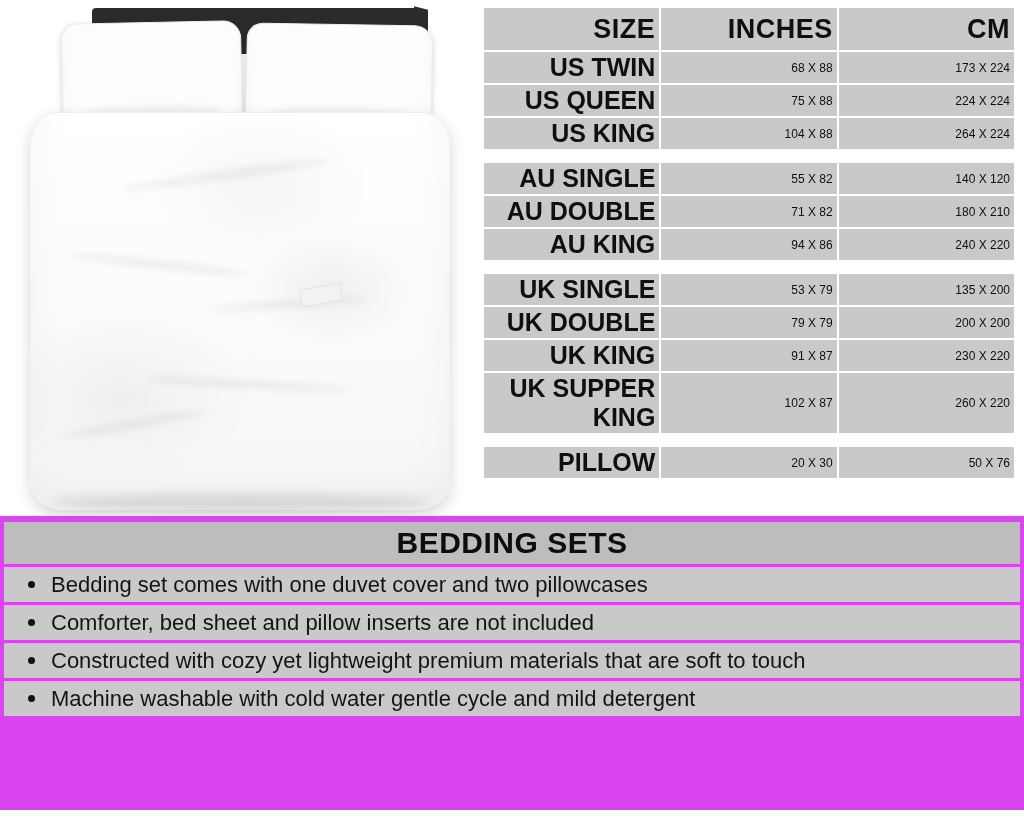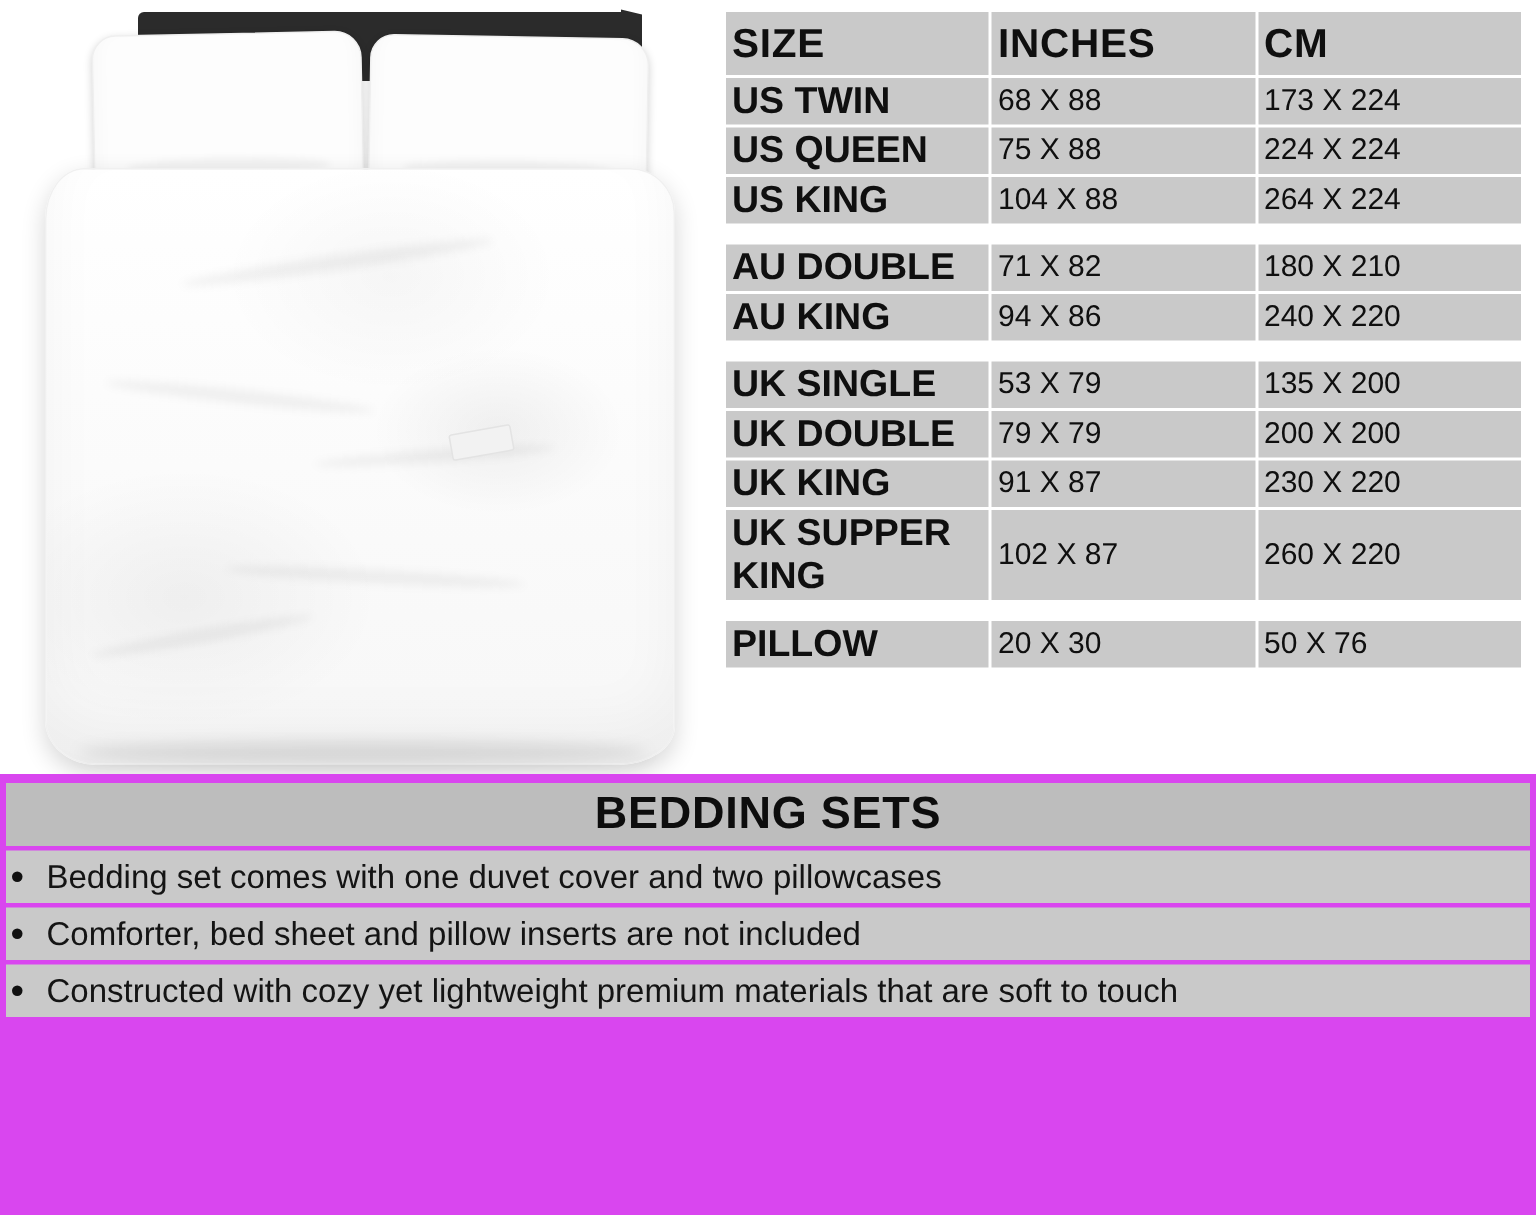--- a/index.html
+++ b/index.html
@@ -150,37 +150,37 @@
   }
   table.size-table {
     border-collapse: separate;
     border-spacing: 2px;
     width: 534px;
     table-layout: fixed;
   }
   table.size-table th,
   table.size-table td {
     background: #c9c9c9;
-    text-align: left;
+    text-align: right;
     font-weight: bold;
     color: #0f0f0f;
     height: 24px;
     padding: 1px 4px;
   }
   table.size-table thead th {
     font-size: 27px;
     height: 40px;
     letter-spacing: 0.5px;
   }
   table.size-table td.label {
     font-size: 25px;
     width: 216px;
   }
   table.size-table td.val {
-    font-size: 20px;
+    font-size: 12px;
     font-weight: normal;
     width: 156px;
   }
   tr.spacer td {
     background: #ffffff;
     height: 10px;
     padding: 0;
   }
 
   
@@ -205,21 +205,21 @@
     color: #0d0d0d;
     letter-spacing: 0.5px;
   }
   .bullet-row {
     margin: 0 4px 3px 4px;
     background: #c9c9c9;
     height: 35px;
     display: flex;
     align-items: center;
     box-sizing: border-box;
-    padding-left: 4px;
+    padding-left: 24px;
   }
   .bullet-dot {
     width: 7px;
     height: 7px;
     background: #111;
     border-radius: 50%;
     margin-right: 16px;
     flex: 0 0 7px;
   }
   .bullet-text {
@@ -284,20 +284,25 @@
             <td class="label">US KING</td>
             <td class="val">104 X 88</td>
             <td class="val">264 X 224</td>
           </tr>
 
           <tr class="spacer">
               <td colspan="3"></td>
             </tr>
 
           <tr>
+            <td class="label">AU SINGLE</td>
+            <td class="val">55 X 82</td>
+            <td class="val">140 X 120</td>
+          </tr>
+          <tr>
             <td class="label">AU DOUBLE</td>
             <td class="val">71 X 82</td>
             <td class="val">180 X 210</td>
           </tr>
           <tr>
             <td class="label">AU KING</td>
             <td class="val">94 X 86</td>
             <td class="val">240 X 220</td>
           </tr>
 
@@ -348,15 +353,19 @@
       <span class="bullet-text">Bedding set comes with one duvet cover and two pillowcases</span>
     </div>
     <div class="bullet-row">
       <span class="bullet-dot"></span>
       <span class="bullet-text">Comforter, bed sheet and pillow inserts are not included</span>
     </div>
     <div class="bullet-row">
       <span class="bullet-dot"></span>
       <span class="bullet-text">Constructed with cozy yet lightweight premium materials that are soft to touch</span>
     </div>
+    <div class="bullet-row">
+      <span class="bullet-dot"></span>
+      <span class="bullet-text">Machine washable with cold water gentle cycle and mild detergent</span>
+    </div>
   </div>
 
 </div>
 
 </body></html>

